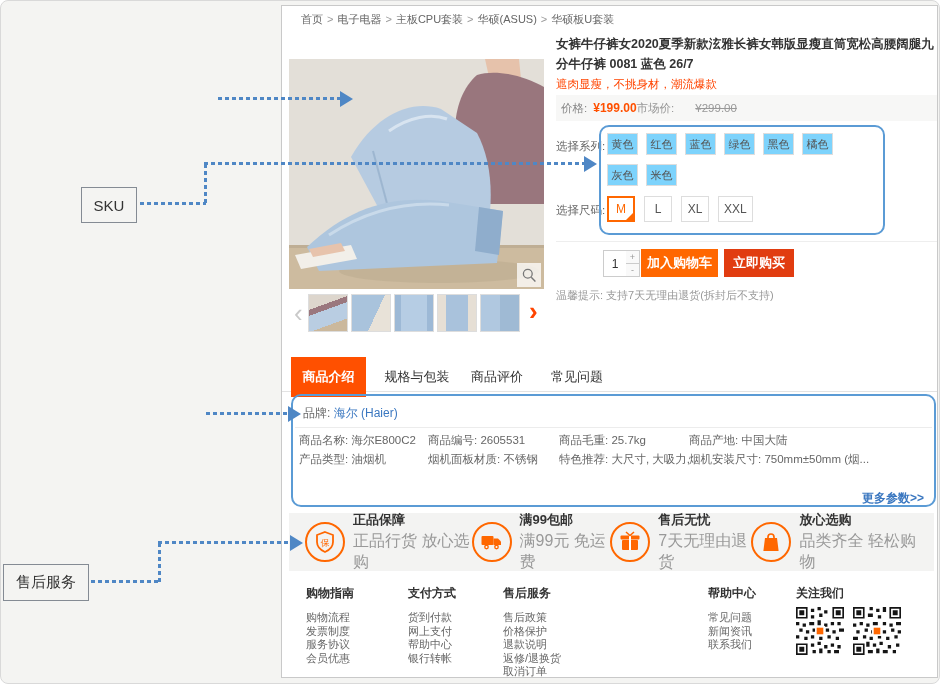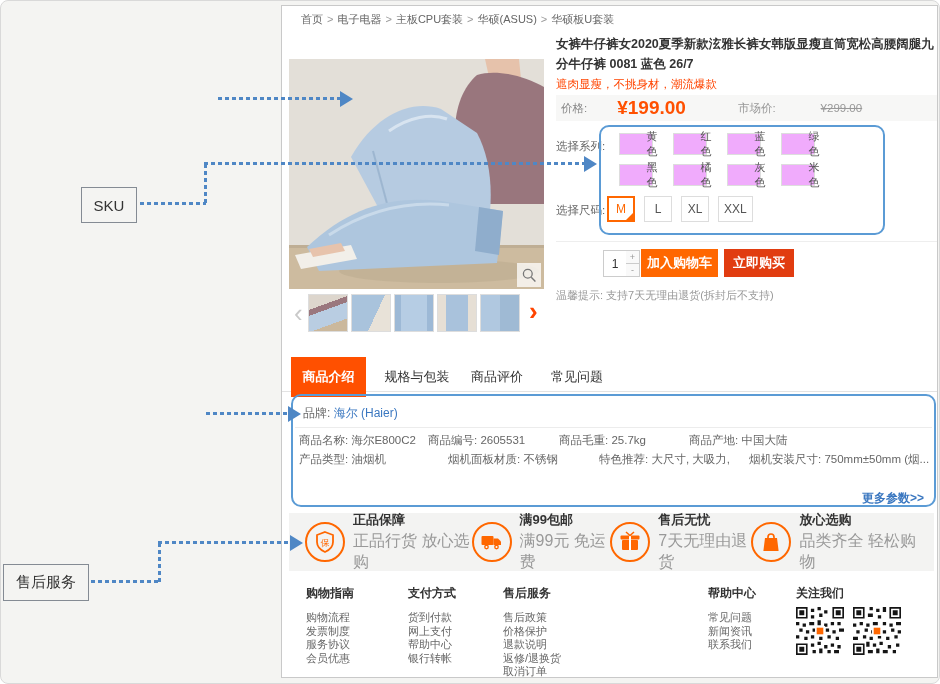--- a/index.html
+++ b/index.html
@@ -22,33 +22,33 @@
   .thumb{width:40px;height:38px;border:1px solid #ddd;box-sizing:border-box;cursor:pointer;}
   .t1{background:linear-gradient(160deg,#ddd6cd 30%,#9a777e 30% 42%,#b9cde2 42% 75%,#cbb89c 75%);}
   .t2{background:linear-gradient(115deg,#a9c3dc 60%,#e8e2d8 60%);}
   .t3{background:linear-gradient(90deg,#9db9d6 15%,#b6cde4 15% 85%,#9db9d6 85%);}
   .t4{background:linear-gradient(90deg,#e6dfd5 20%,#a9c2dc 20% 80%,#e6dfd5 80%);}
   .t5{background:linear-gradient(90deg,#b0c8e0 50%,#9fbad4 50%);}
   
   .title{position:absolute;left:555px;top:33px;width:383px;font-size:12.5px;font-weight:bold;color:#333;line-height:20px;}
   .selling{position:absolute;left:555px;top:76px;font-size:11.5px;color:#ff4400;}
   .pricebar{position:absolute;left:555px;top:94px;width:381px;height:26px;background:#f7f7f6;
-    display:flex;align-items:center;padding-left:5px;box-sizing:border-box;gap:24px;}
+    display:flex;align-items:center;padding-left:5px;box-sizing:border-box;}
   .price-label{font-size:11.5px;color:#888;margin-right:6px;}
-  .price{font-size:19px;color:#ff5000;font-weight:bold;margin-right:28px;}
+  .price{font-size:12px;color:#ff5000;font-weight:bold;margin-right:0;}
   .mp-label{font-size:11.5px;color:#999;margin-right:21px;}
   .mp{font-size:11.5px;color:#999;text-decoration:line-through;}
   .sku-highlight{position:absolute;left:598px;top:124px;width:286px;height:110px;border:2px solid #5b9bd5;
     border-radius:10px;box-sizing:border-box;pointer-events:none;z-index:3;}
   .opt-label{position:absolute;font-size:11.5px;color:#666;}
   .series-label{left:555px;top:138px;}
   .size-label{left:555px;top:202px;}
   .series-chips{position:absolute;left:606px;top:132px;width:240px;display:flex;flex-wrap:wrap;}
-  .chip{width:31px;height:22px;border:1px solid #ddd;background:#f0abfc;color:#555;font-size:11px;
-    display:flex;align-items:center;justify-content:center;margin:0 8px 9px 12px;cursor:pointer;box-sizing:border-box;padding-left:32px;}
+  .chip{width:31px;height:22px;border:1px solid #ddd;background:#7dd3fc;color:#555;font-size:11px;
+    display:flex;align-items:center;justify-content:center;margin:0 8px 9px 0;cursor:pointer;box-sizing:border-box;}
   .size-chips{position:absolute;left:606px;top:195px;display:flex;}
   .schip{min-width:28px;height:26px;padding:0 5px;border:1px solid #ddd;background:#fff;margin-right:9px;
     display:flex;align-items:center;justify-content:center;font-size:12px;color:#555;position:relative;
     box-sizing:border-box;cursor:pointer;}
   .schip.sel{border:2px solid #ff6700;color:#ff6700;}
   .schip.sel::after{content:"";position:absolute;right:-1px;bottom:-1px;width:0;height:0;
     border-left:9px solid transparent;border-bottom:9px solid #ff6700;}
   .buy-divider{position:absolute;left:555px;top:240px;width:381px;border-top:1px solid #eee;}
   .qty-input{position:absolute;left:602px;top:249px;width:24px;height:27px;border:1px solid #ccc;
     text-align:center;font-size:12px;color:#333;box-sizing:border-box;background:#fff;padding:0;}
@@ -70,21 +70,21 @@
   .tab3{left:185px;width:60px;}
   .tab4{left:265px;width:60px;}
   
   .info-highlight{position:absolute;left:290px;top:393px;width:645px;height:113px;border:2px solid #5b9bd5;
     border-radius:10px;box-sizing:border-box;pointer-events:none;z-index:3;}
   .brand-row{position:absolute;left:302px;top:404px;font-size:12px;color:#666;}
   .brand-link{color:#3a77c0;cursor:pointer;}
   .brand-divider{position:absolute;left:294px;top:426px;width:637px;border-top:1px solid #ececec;}
   .info-row{position:absolute;left:298px;width:634px;display:grid;
     grid-template-columns:129px 131px 130px auto;font-size:11.5px;color:#666;}
-  .ir1{top:432px;}.ir2{top:451px;gap:20px;}.ir3{top:470px;}
+  .ir1{top:432px;}.ir2{top:451px;}.ir3{top:470px;}
   .cell{white-space:nowrap;overflow:hidden;}
   .more-link{position:absolute;right:15px;top:489px;font-size:12px;font-weight:bold;color:#3a77c0;cursor:pointer;z-index:4;}
   
   .services-band{position:absolute;left:288px;top:512px;width:645px;height:58px;background:#f3f3f2;
     display:flex;align-items:center;justify-content:space-between;padding:0 16px;box-sizing:border-box;}
   .svc{display:flex;align-items:center;gap:8px;}
   .svc-circle{width:40px;height:40px;border:2px solid #ff6700;border-radius:50%;display:flex;
     align-items:center;justify-content:center;box-sizing:border-box;flex:none;}
   .svc-title{font-size:13px;font-weight:bold;color:#333;}
   .svc-desc{font-size:16px;color:#999;margin-top:2px;}

